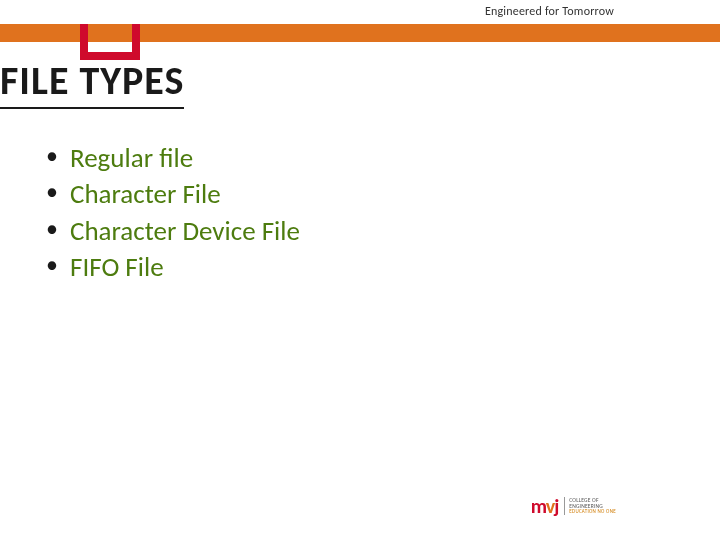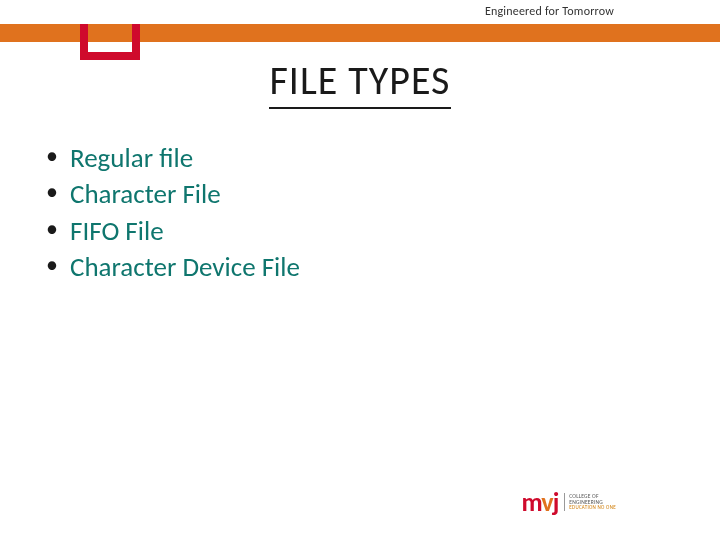--- a/index.html
+++ b/index.html
@@ -63,65 +63,64 @@
     border-top: none;
     box-sizing: border-box;
   }
 
   
   .title {
     position: absolute;
     top: 56px;
     left: 0;
     width: 720px;
-    text-align: center;
     font-size: 40px;
-    font-weight: 400;
+    font-weight: 700;
     color: #1a1a1a;
     letter-spacing: 1px;
   }
   .title-text {
     border-bottom: 2px solid #1a1a1a;
     padding-bottom: 2px;
   }
 
   
   .bullets {
     position: absolute;
     top: 140px;
     left: 42px;
     list-style: none;
   }
   .bullets li {
     position: relative;
     padding-left: 28px;
     font-size: 27px;
     line-height: 1.35;
-    color: #0f766e;
+    color: #4d7c0f;
   }
   .bullets li::before {
     content: "•";
     position: absolute;
     left: 4px;
     top: 0;
     font-size: 24px;
     color: #1a1a1a;
   }
 
   
   .logo {
     position: absolute;
     bottom: 22px;
     right: 28px;
     display: flex;
     align-items: center;
     gap: 4px;
   }
   .logo-mark {
-    font-size: 26px;
+    font-size: 20px;
     font-weight: 700;
     letter-spacing: -1px;
   }
   .logo-mark .m { color: #cf0a2c; }
   .logo-mark .v { color: #e0721e; }
   .logo-mark .j { color: #cf0a2c; }
   .logo-caption {
     display: flex;
     flex-direction: column;
     font-size: 5.5px;
@@ -150,22 +149,22 @@
 
   <div class="notch"></div>
 
   <div class="title">
     <span class="title-text">FILE TYPES</span>
   </div>
 
   <ul class="bullets">
     <li>Regular file</li>
     <li>Character File</li>
+    <li>Character Device File</li>
     <li>FIFO File</li>
-    <li>Character Device File</li>
   </ul>
 
   <div class="logo">
     <span class="logo-mark">
       <span class="m">m</span><span class="v">v</span><span class="j">j</span>
     </span>
     <span class="logo-caption">
       <span>COLLEGE OF</span>
       <span>ENGINEERING</span>
       <span class="logo-sub">EDUCATION NO ONE</span>

